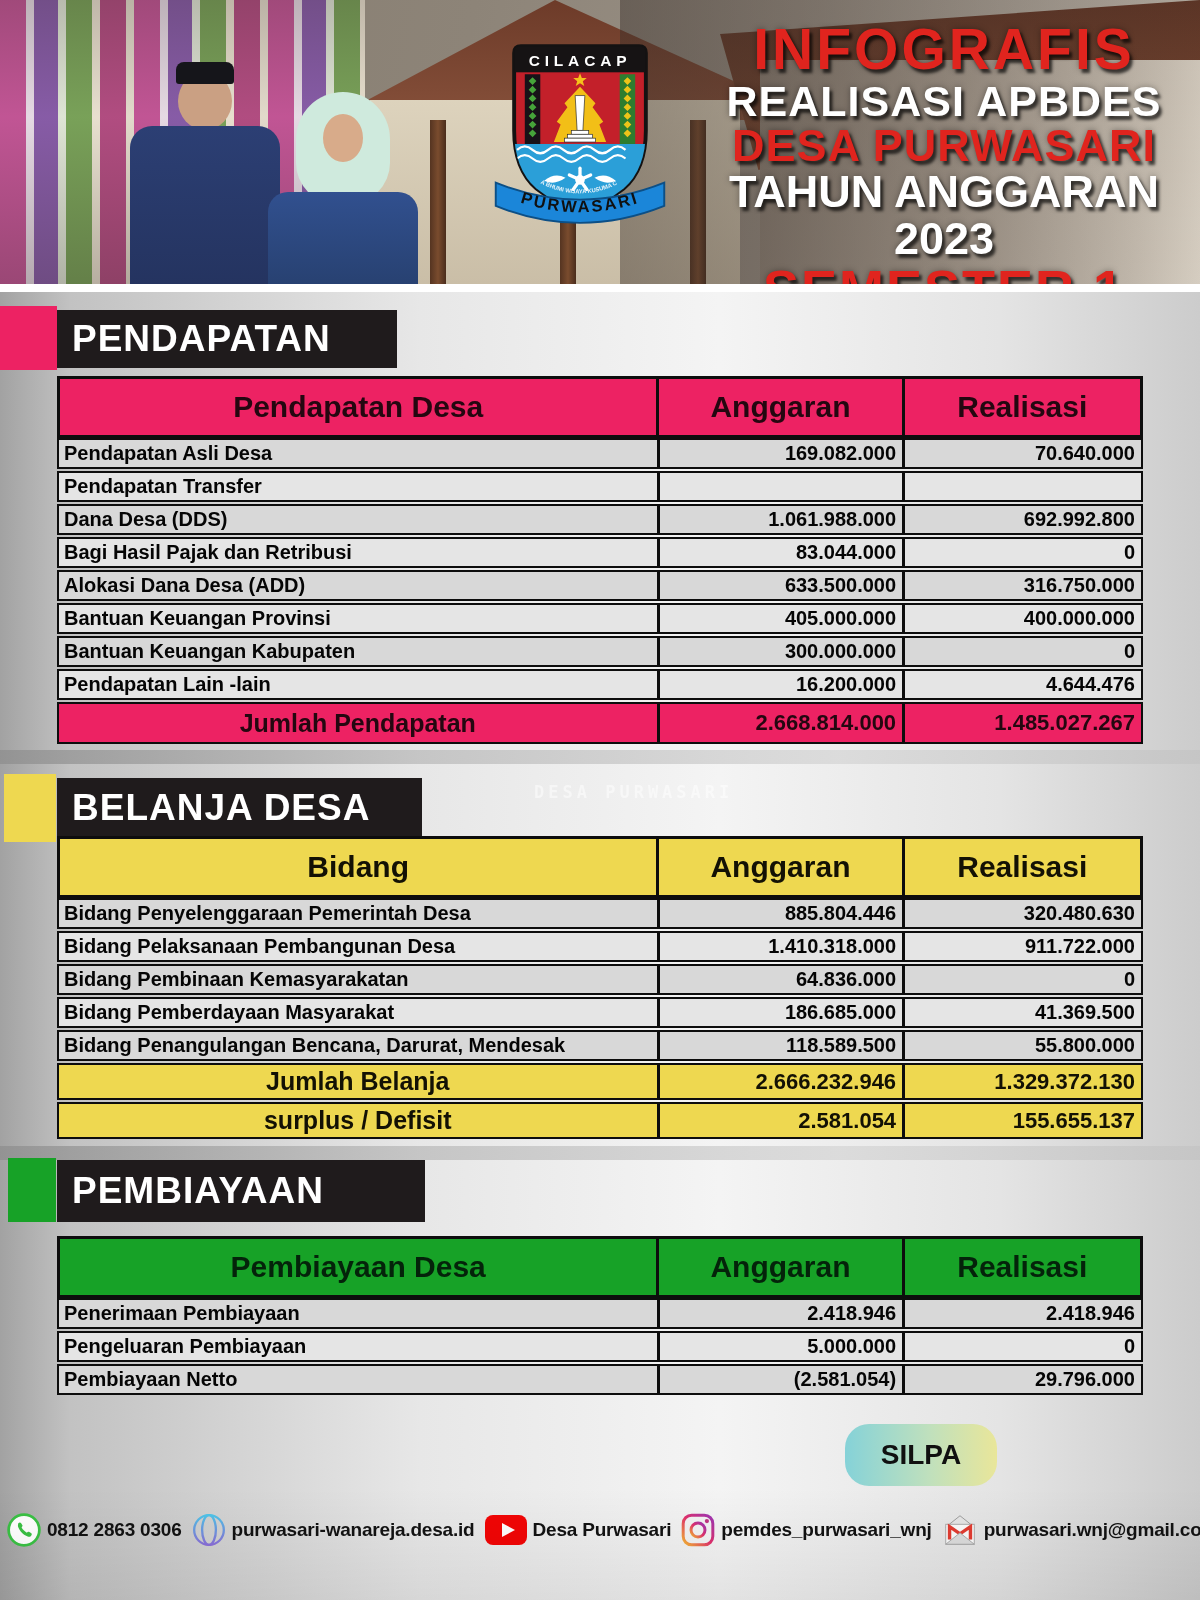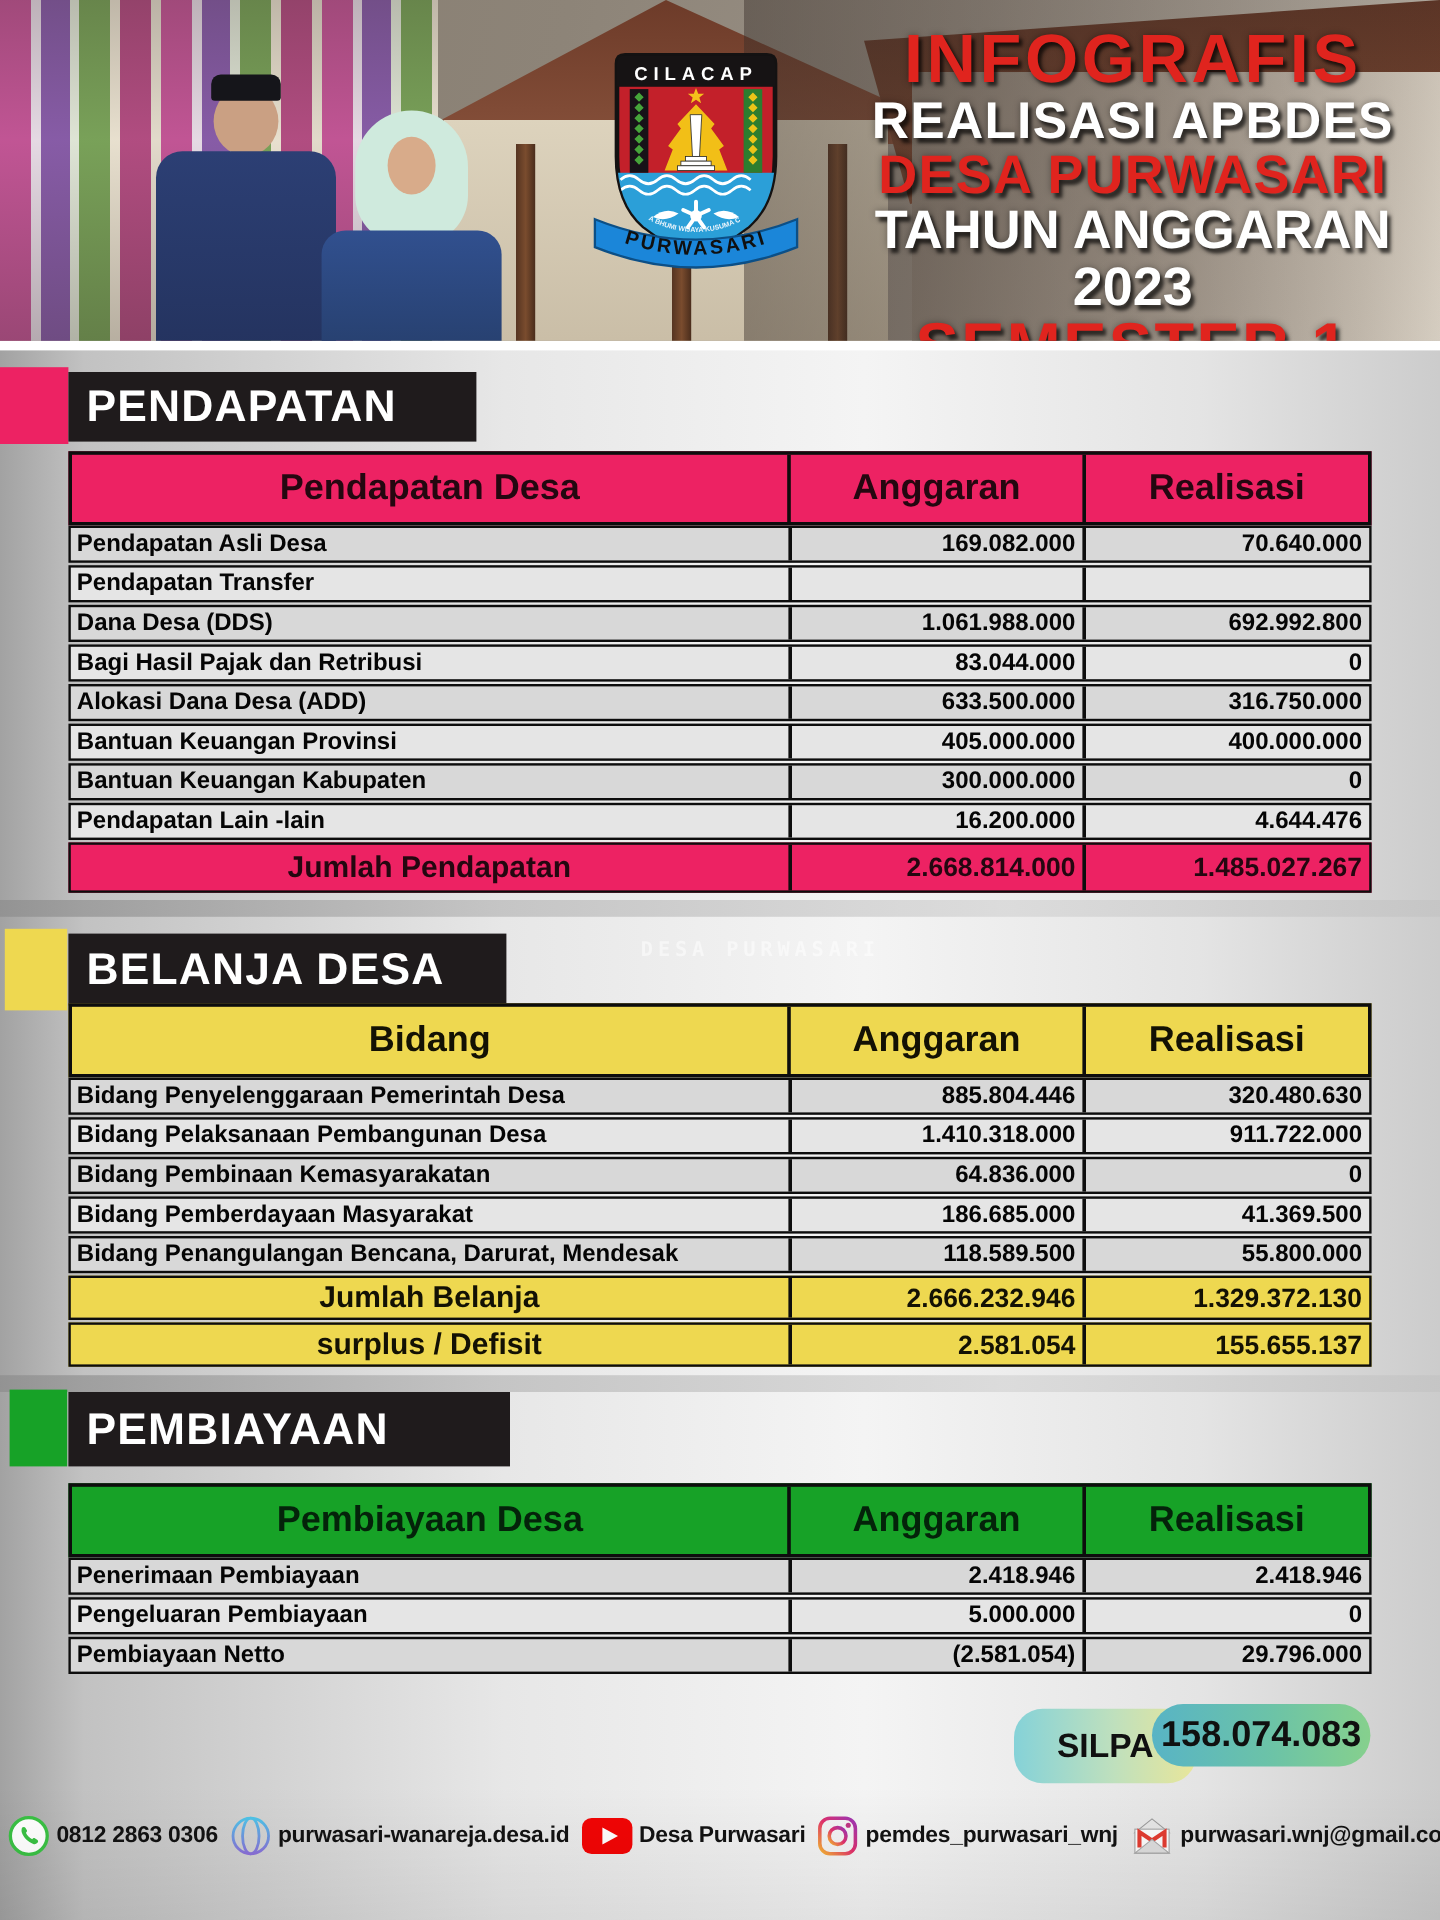--- a/index.html
+++ b/index.html
@@ -332,23 +332,20 @@
         <div class="cell c1">Pembiayaan Netto</div>
         <div class="cell c2">(2.581.054)</div>
         <div class="cell c3">29.796.000</div>
       </div>
     </div>
   </div>
 
   <div class="silpa-label">
     <span>SILPA</span>
   </div>
-  <div class="silpa-value">
-    <span>158.074.083</span>
-  </div>
 
   <div class="footer">
     <div class="f-item">
       <span class="f-icon">
         <svg width="36" height="36" viewBox="0 0 34 34">
           <circle cx="17" cy="17" r="14.5" fill="#ffffff" stroke="#3ac144" stroke-width="2.6"></circle>
           <path d="M11.6 10.6c1-1 2.1-1 2.7 0l1.2 1.9c.4.7-.2 1.5-.8 2 1 2.2 2.8 4 5 5 .5-.6 1.3-1.2 2-.8l1.9 1.2c1 .6 1 1.7 0 2.7-.8.8-2 1-3.1.6-4.1-1.5-7.5-4.9-9-9-.4-1.1-.2-2.3.1-3.6z" fill="#3ac144"></path>
         </svg>
       </span>
       <span class="txt">0812 2863 0306</span>

